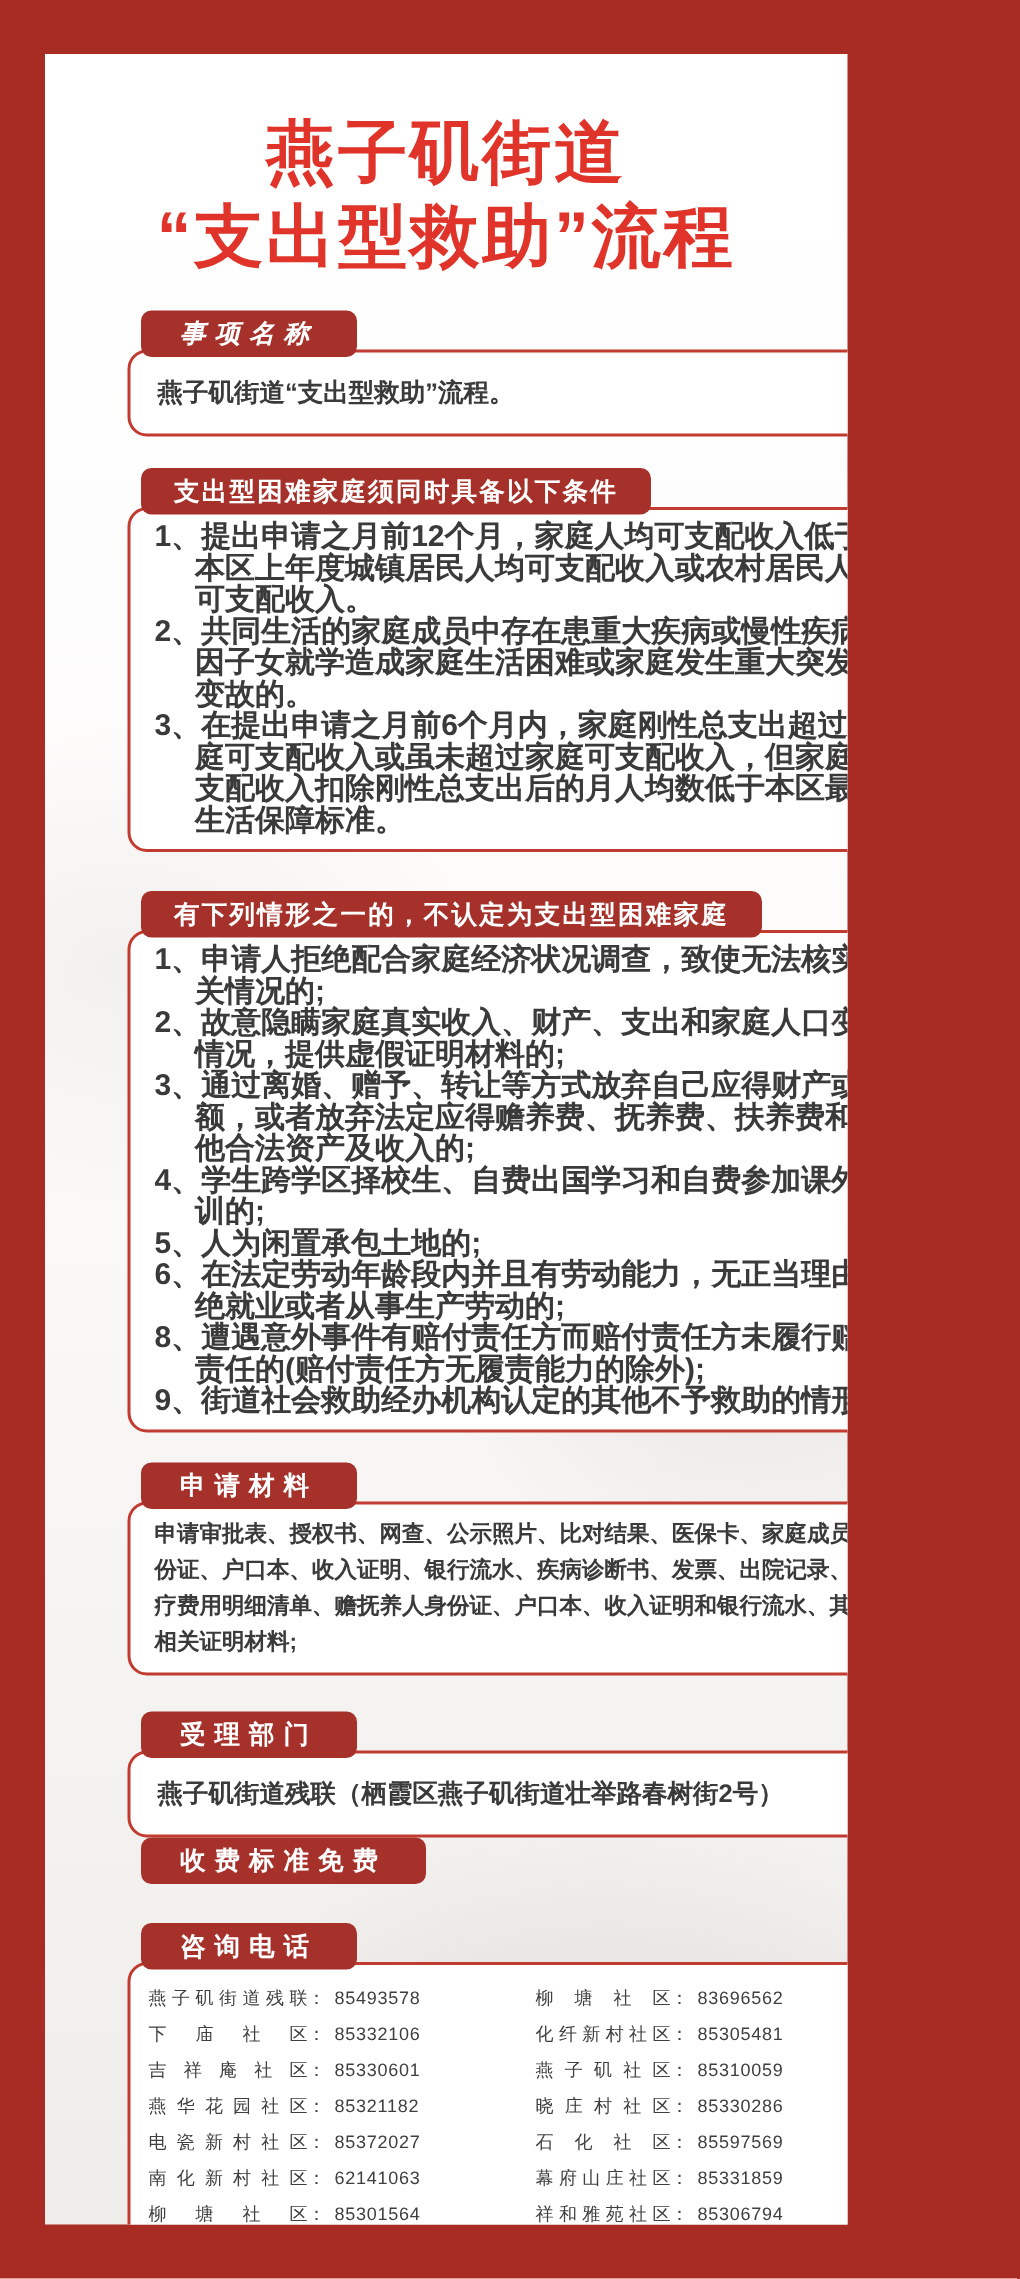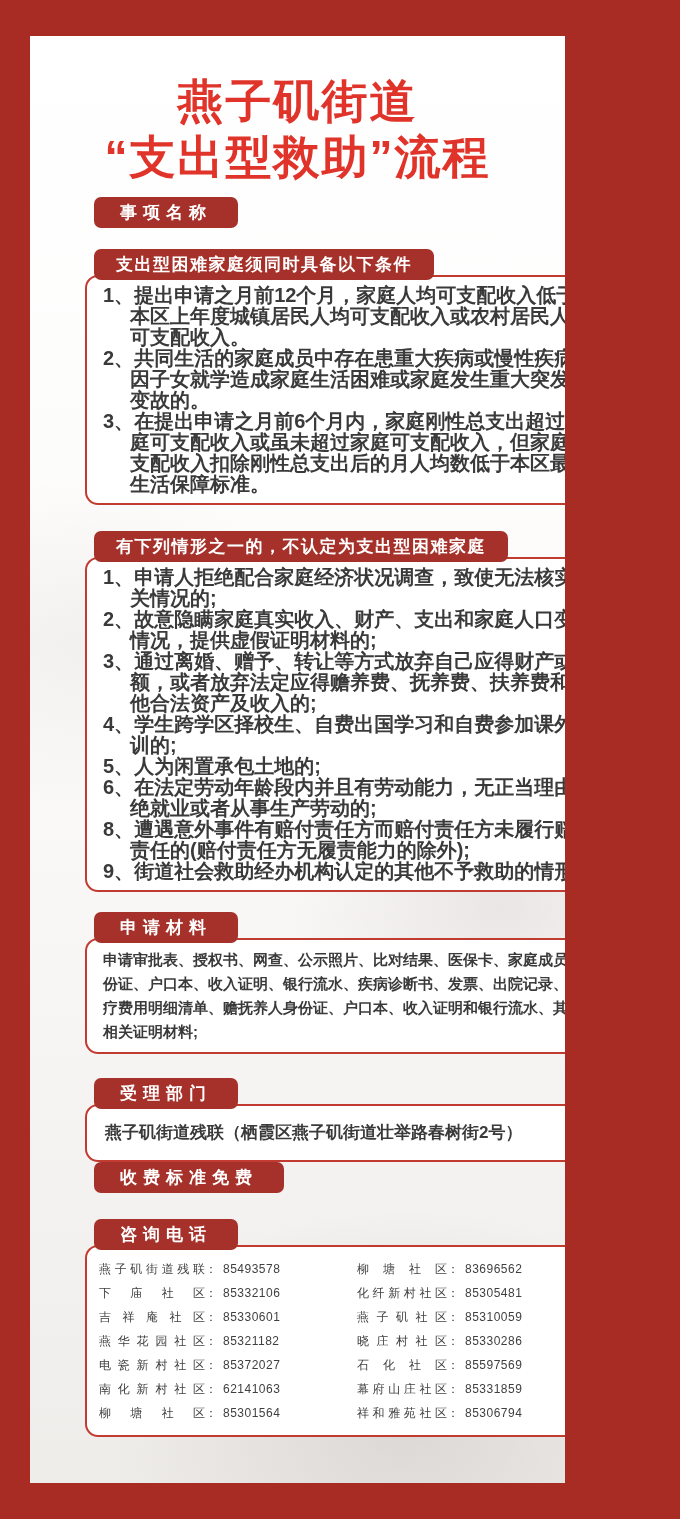--- a/index.html
+++ b/index.html
@@ -48,21 +48,21 @@
     color:#3a3a3a;
   }
   .box.single { padding:15px 18px; font-size:17px; font-weight:600; line-height:24px; }
   .box.list   { padding:8px 14px 8px 16px; font-size:20px; font-weight:600; }
   .box.para   { padding:8px 16px; font-size:15px; font-weight:600; line-height:24px; }
 
   ol.items { list-style:none; }
   ol.items li { line-height:21px; padding-left:27px; text-indent:-27px; }
   .cond li { line-height:21.5px; }
 
-  .mt16{margin-top:12px;} .mt21{margin-top:21px;} .mt26{margin-top:26px;}
+  .mt16{margin-top:22px;font-style:italic;} .mt21{margin-top:21px;} .mt26{margin-top:26px;}
   .mt20{margin-top:20px;} .mt24{margin-top:24px;} .mt28{text-align:right;}
 
   .phone-box { width:527px; margin-left:55px; margin-top:-5px;
     background:#fff; border:2px solid #c23b30; border-radius:13px;
     position:relative; z-index:1;
     padding:10px 12px 10px 12px;
     display:flex; color:#3f3f3f; font-size:12px; font-weight:500; }
   .ph-col { display:flex; flex-direction:column; }
   .ph-col.left  { width:258px; }
   .ph-col.right { flex:1; }
@@ -79,20 +79,23 @@
 <div class="poster">
   <div class="inner">
 
     <div class="title">
       <div>燕子矶街道</div>
       <div>“支出型救助”流程</div>
     </div>
 
     <div>
       <div class="banner mt16">事项名称</div>
+      <div class="box single">
+        <span>燕子矶街道“支出型救助”流程。</span>
+      </div>
     </div>
 
     <div>
       <div class="banner long mt21">支出型困难家庭须同时具备以下条件</div>
       <div class="box list">
         <ol class="items cond">
           <li><span>1、</span><span>提出申请之月前12个月，家庭人均可支配收入低于本区上年度城镇居民人均可支配收入或农村居民人均可支配收入。</span></li>
           <li><span>2、</span><span>共同生活的家庭成员中存在患重大疾病或慢性疾病、因子女就学造成家庭生活困难或家庭发生重大突发性变故的。</span></li>
           <li><span>3、</span><span>在提出申请之月前6个月内，家庭刚性总支出超过家庭可支配收入或虽未超过家庭可支配收入，但家庭可支配收入扣除刚性总支出后的月人均数低于本区最低生活保障标准。</span></li>
         </ol>

